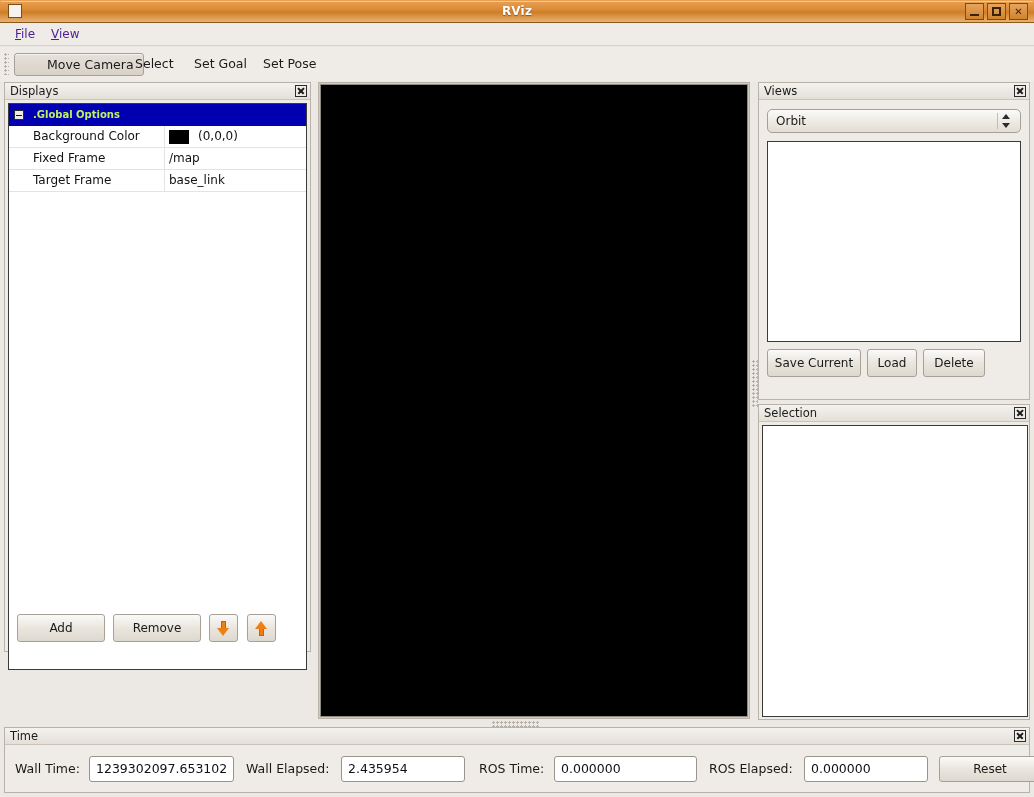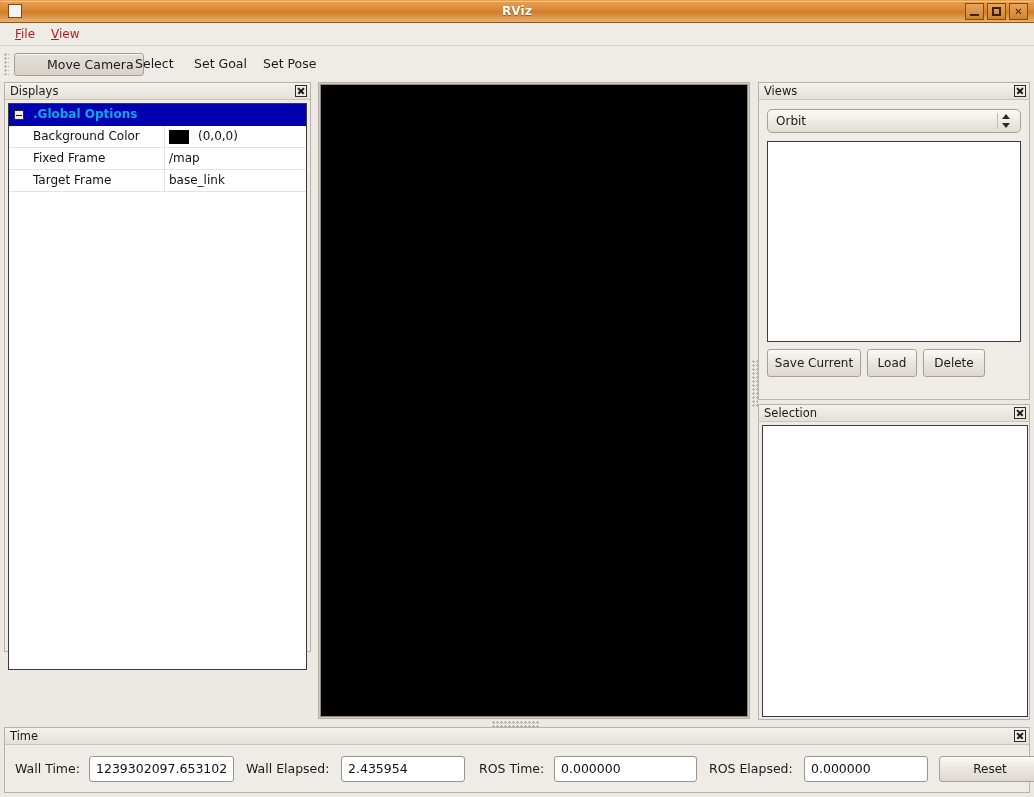--- a/index.html
+++ b/index.html
@@ -104,21 +104,21 @@
     border-bottom: 1px solid #d7d2ca;
     box-sizing: border-box;
   }
   .menu-item {
     position: absolute;
     top: 3px;
     height: 17px;
     line-height: 17px;
     padding: 0 7px;
     font-size: 12px;
-    color: #b91c1c;
+    color: #4c1d95;
     cursor: default;
   }
   .menu-item u { text-decoration: underline; }
 
   
   .toolbar {
     position: absolute;
     left: 0; top: 47px;
     width: 1034px; height: 34px;
     background: #efece7;
@@ -232,23 +232,23 @@
     content: "";
     position: absolute;
     left: 1px; top: 3.5px;
     width: 6px; height: 1.5px;
     background: #1a1a1a;
   }
   .tree-header-label {
     position: absolute;
     left: 24px; top: 0;
     line-height: 21px;
-    color: #0ea5e9;
+    color: #bef264;
     font-weight: bold;
-    font-size: 12px;
+    font-size: 10px;
   }
   .tree-cell-name {
     position: absolute;
     left: 24px; top: 0;
     line-height: 21px;
     font-size: 12px;
     color: #111;
   }
   .tree-col-sep {
     position: absolute;
@@ -528,20 +528,36 @@
         <span class="tree-cell-value">/map</span>
       </div>
 
       <div class="tree-row">
         <span class="tree-cell-name">Target Frame</span>
         <span class="tree-col-sep"></span>
         <span class="tree-cell-value">base_link</span>
       </div>
     </div>
 
+    <div class="disp-buttons">
+      <div class="btn" id="btn-add">Add</div>
+      <div class="btn" id="btn-remove">Remove</div>
+      <div class="btn" id="btn-down">
+        <span class="arrow-icon arrow-down">
+          <span class="shaft"></span>
+            <span class="head"></span>
+        </span>
+      </div>
+      <div class="btn" id="btn-up">
+        <span class="arrow-icon arrow-up">
+          <span class="shaft"></span>
+            <span class="head"></span>
+        </span>
+      </div>
+    </div>
   </div>
 
   <div id="render-area">
     <div id="render-canvas"></div>
   </div>
   <div class="splitter-h"></div>
   <div class="splitter-v"></div>
 
   <div class="dock" id="views-dock">
     <div class="dock-title">

